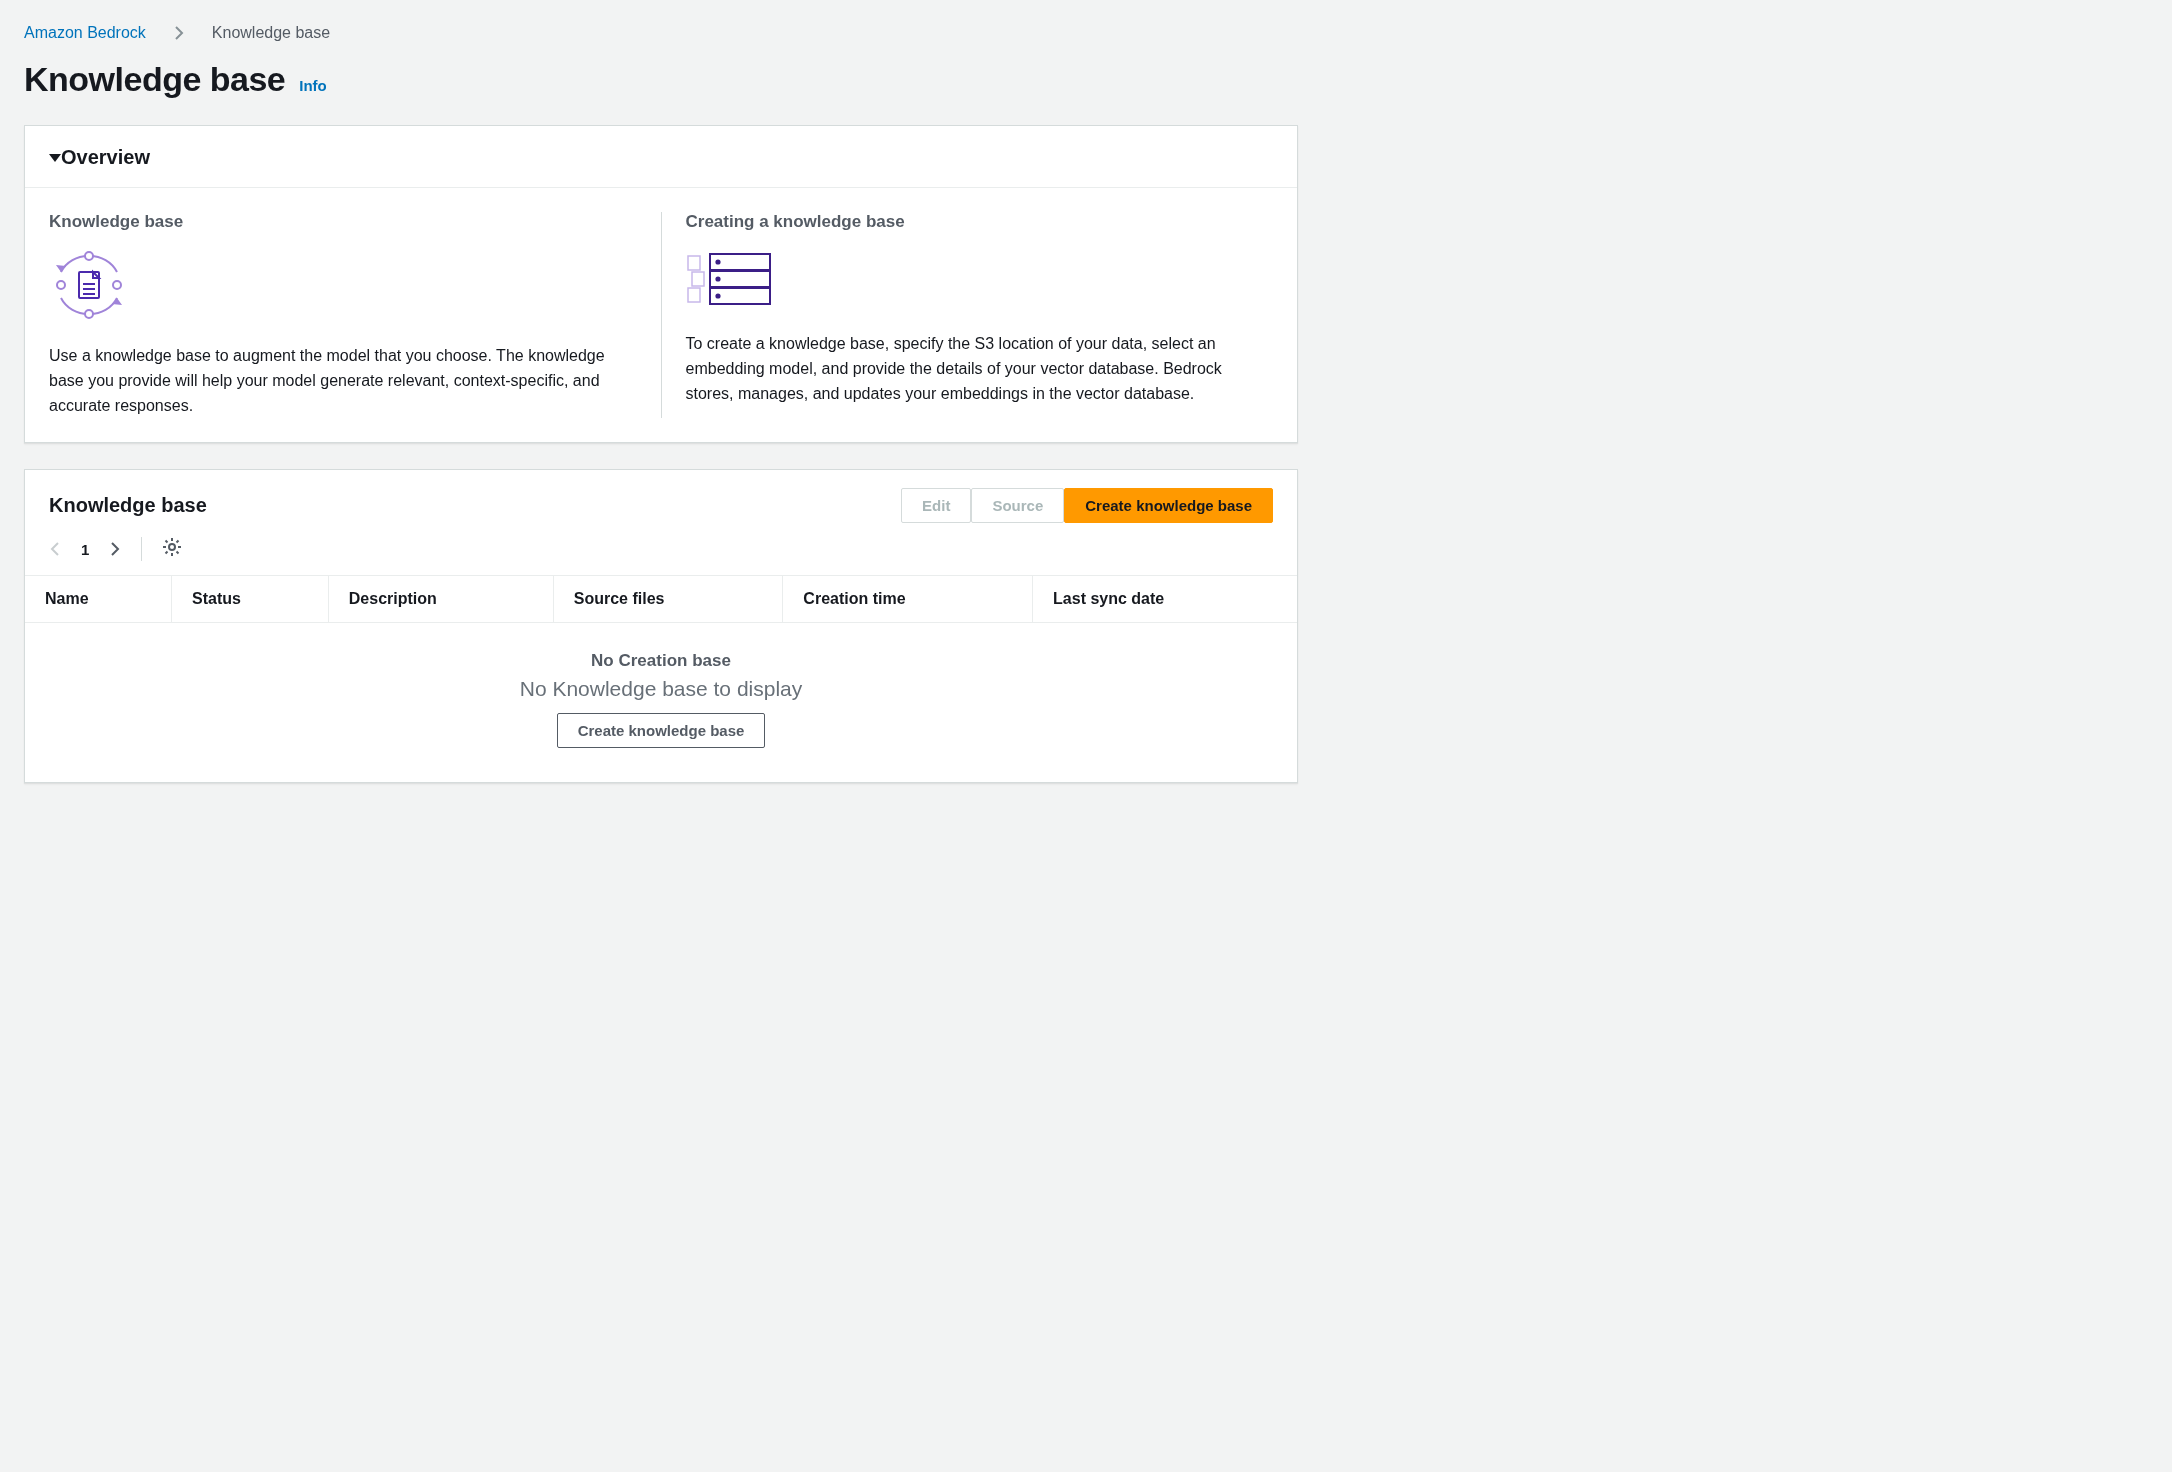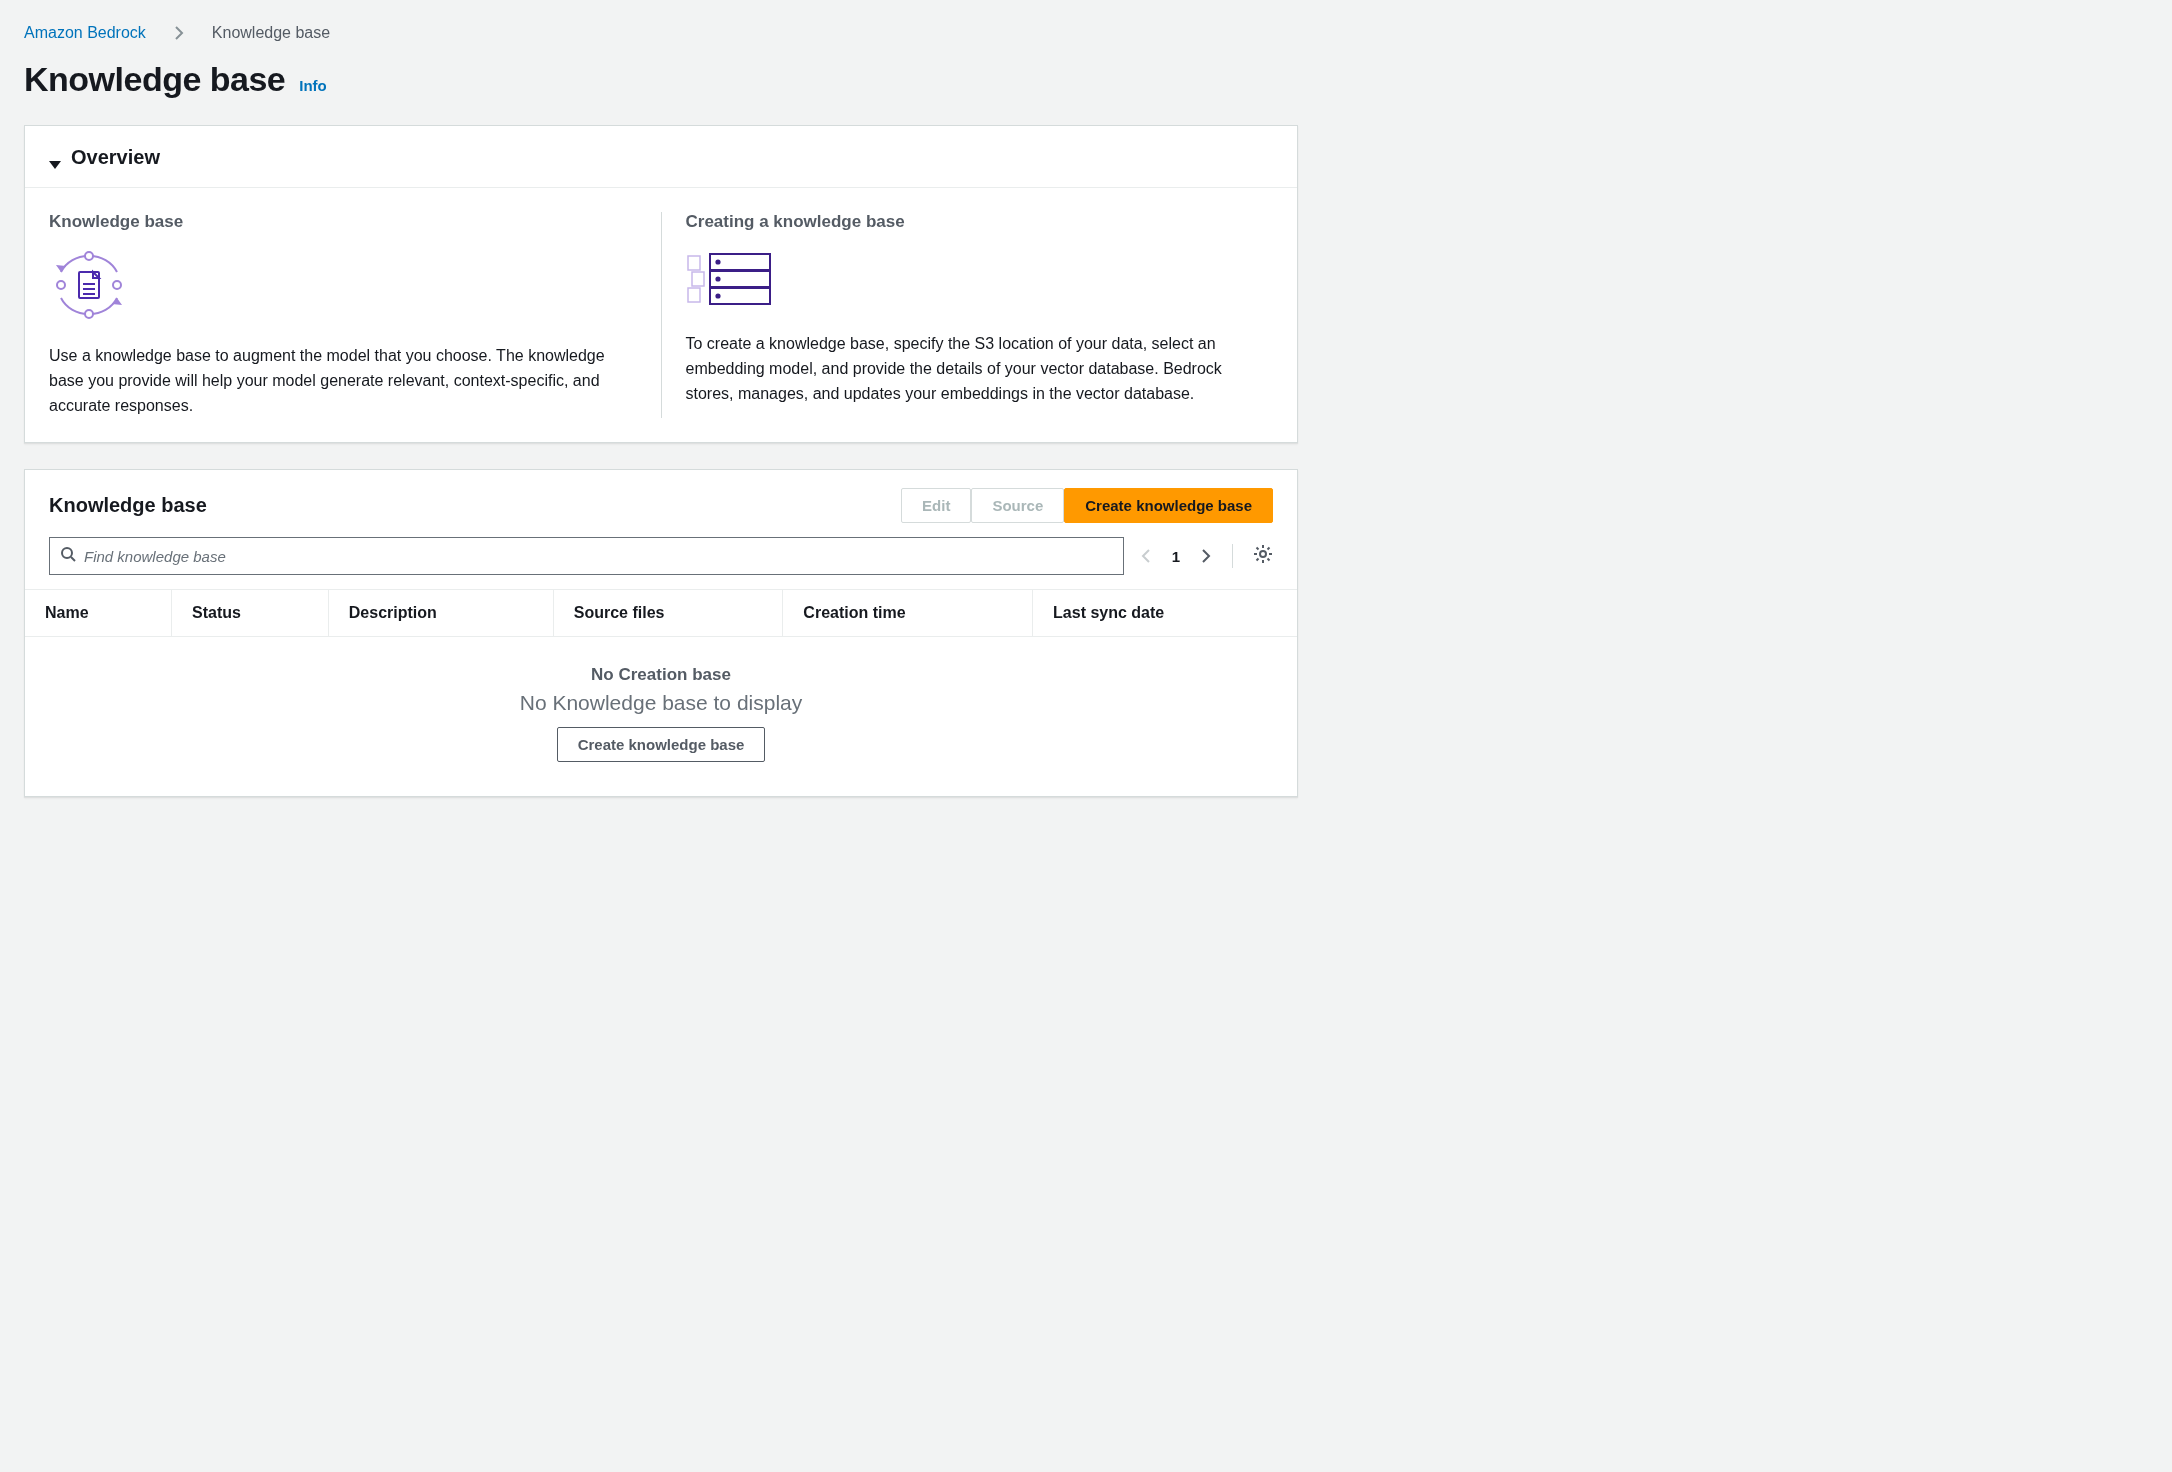--- a/index.html
+++ b/index.html
@@ -47,22 +47,21 @@
   .panel {
     background: #fff;
     border: 1px solid #d5dbdb;
     box-shadow: 0 1px 1px rgba(0,0,0,0.05), 0 2px 2px rgba(0,0,0,0.03);
     margin-bottom: 26px;
   }
 
   
   .overview-header {
     display: flex;
-    align-items: flex-end;
-    gap: 10px;
+    align-items: center;
     padding: 20px 24px 18px;
     border-bottom: 1px solid #eaeded;
     cursor: pointer;
   }
   .overview-header .caret {
     width: 0; height: 0;
     border-left: 6px solid transparent;
     border-right: 6px solid transparent;
     border-top: 8px solid #16191f;
   }
@@ -252,29 +251,20 @@
   <div class="kb-header">
     <h2 class="kb-title">Knowledge base</h2>
     <div class="kb-actions">
       <button class="btn" disabled="">Edit</button>
       <button class="btn" disabled="">Source</button>
       <button class="btn btn-primary">Create knowledge base</button>
     </div>
   </div>
 
   <div class="filter-row">
-    <div class="search-wrap">
-      <span>
-        <svg width="16" height="16" viewBox="0 0 16 16">
-            <circle cx="7" cy="7" r="5" stroke="#545b64" stroke-width="2" fill="none"></circle>
-            <line x1="11" y1="11" x2="15" y2="15" stroke="#545b64" stroke-width="2"></line>
-          </svg>
-      </span>
-      <input class="search-input" type="text" placeholder="Find knowledge base" style="">
-    </div>
     <div class="pager">
       <span class="pg-btn disabled">
         <svg width="12" height="16" viewBox="0 0 12 16">
             <path d="M9 2 L3 8 L9 14" stroke="#879196" stroke-width="2" fill="none"></path>
           </svg>
       </span>
       <span class="pg-num">1</span>
       <span class="pg-btn">
         <svg width="12" height="16" viewBox="0 0 12 16">
             <path d="M3 2 L9 8 L3 14" stroke="#545b64" stroke-width="2" fill="none"></path>

